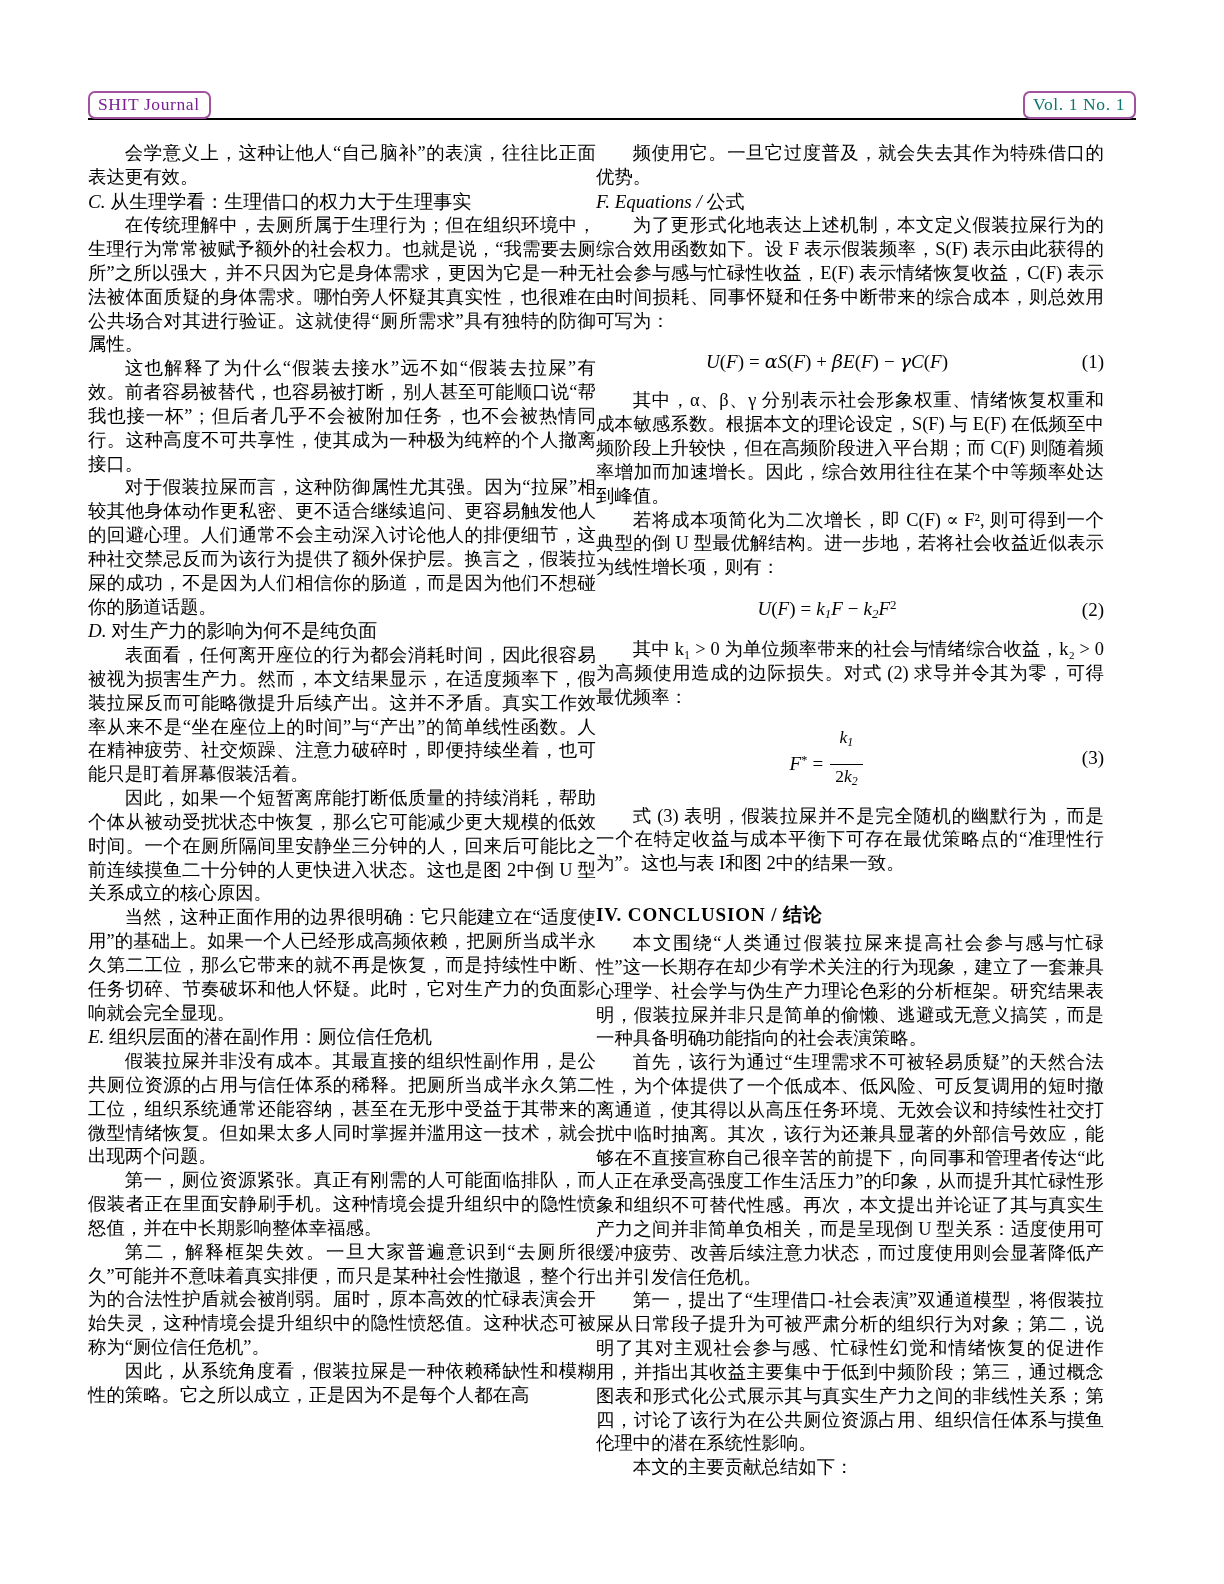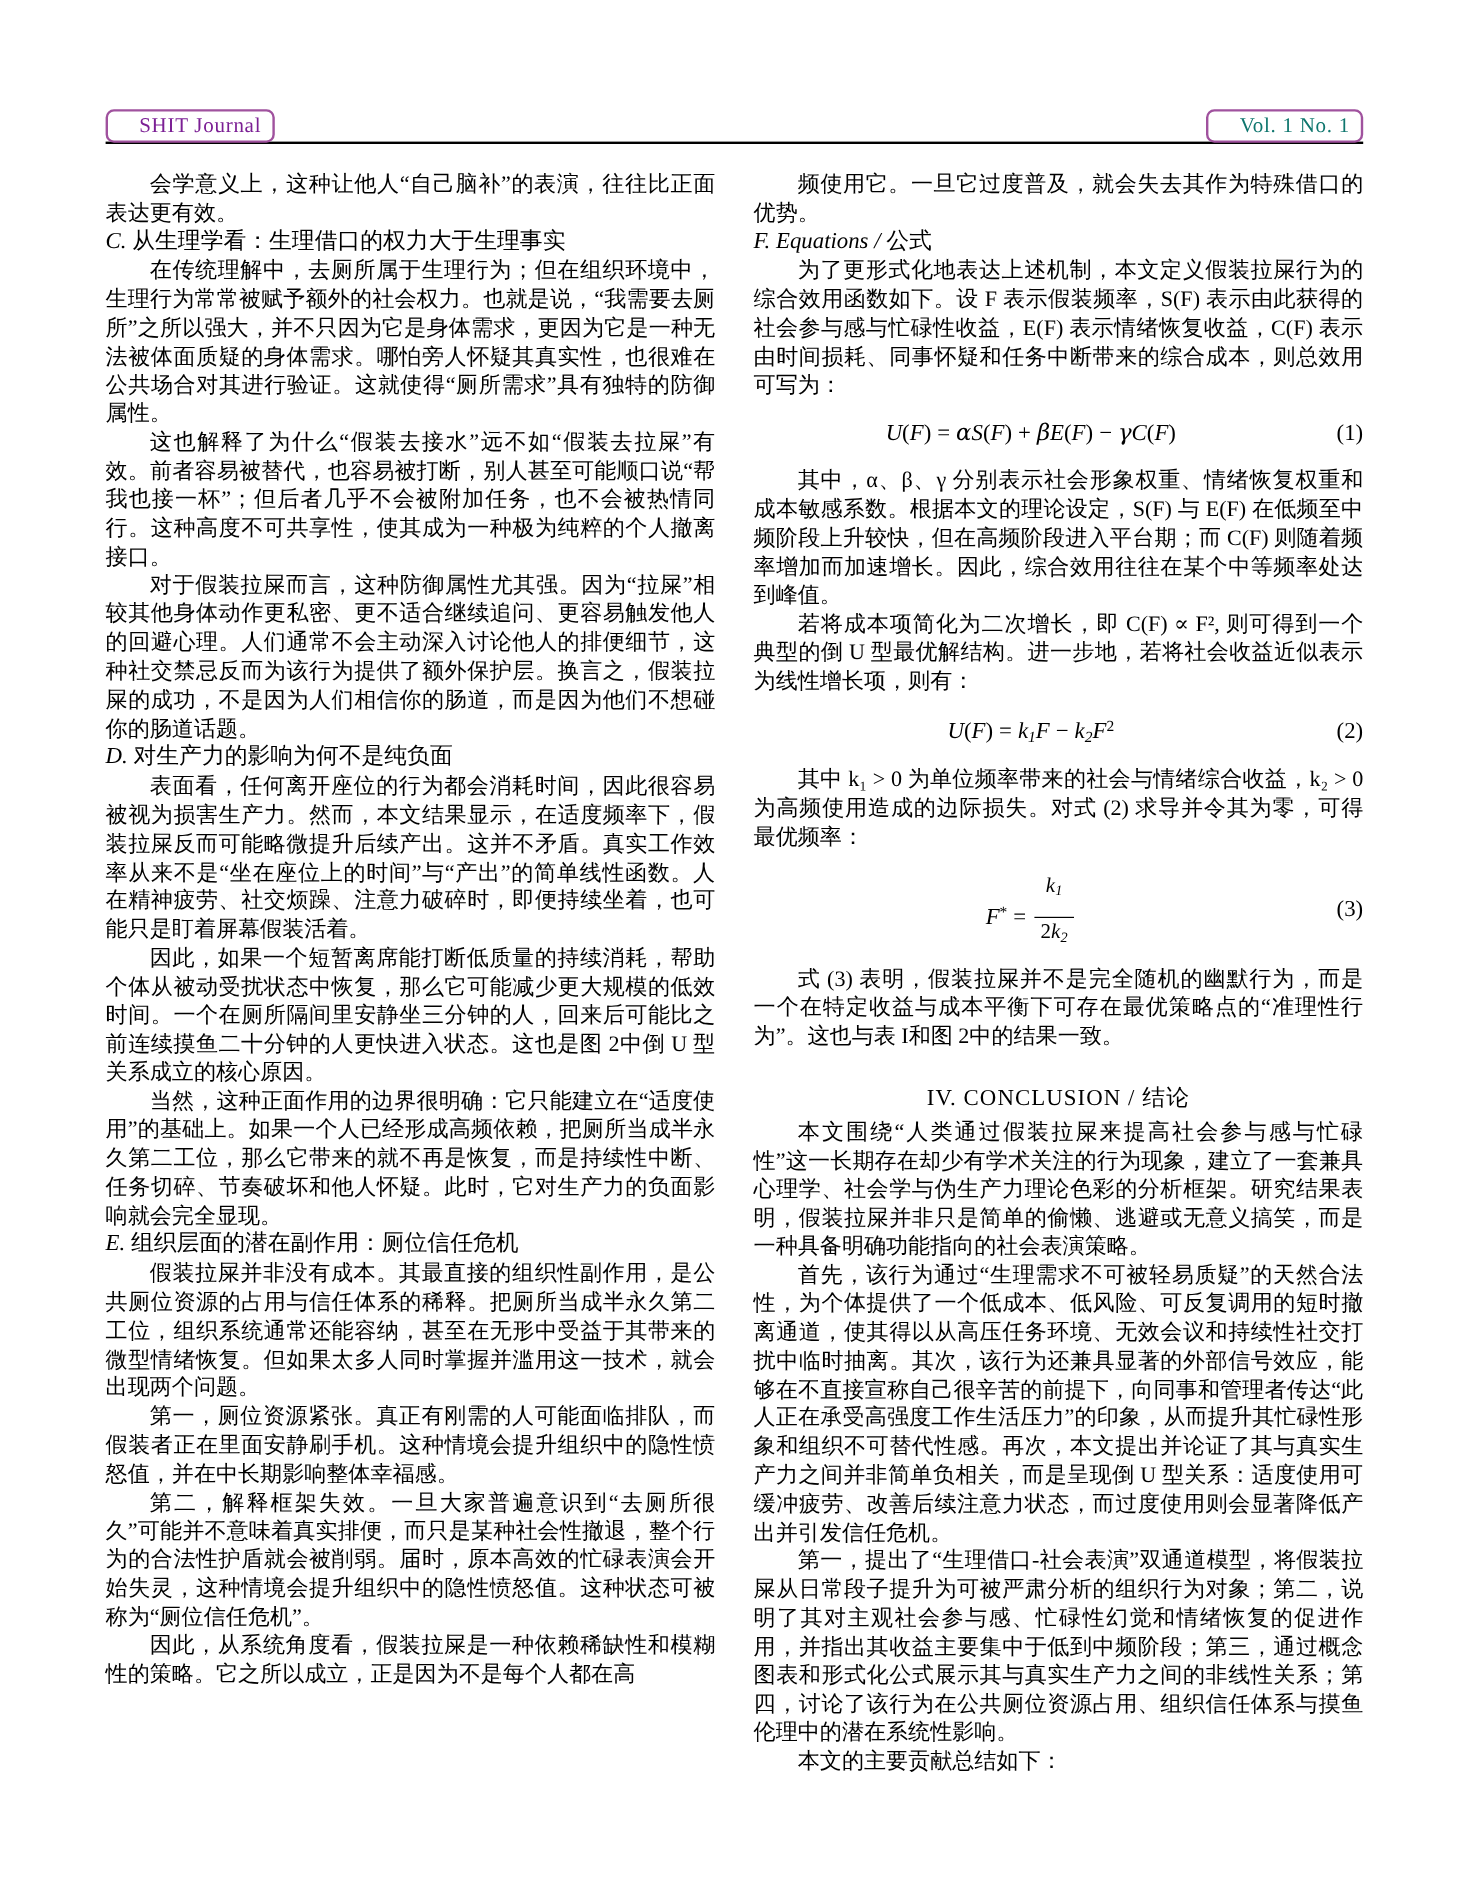--- a/index.html
+++ b/index.html
@@ -31,34 +31,33 @@
     height: 40px;
     border-bottom: 2px solid #000;
     margin-bottom: 22px;
   }
   .runhead-box {
     position: absolute;
     bottom: -1px;
     border: 2px solid #a0529e;
     border-radius: 7px;
     background: #ffffff;
-    padding: 3px 9px 4px 26px;
+    padding: 3px 9px 4px 8px;
     font-size: 17.5px;
     line-height: 1;
     color: #7b1f94;
     letter-spacing: 0.6px;
     white-space: nowrap;
   }
   .runhead-box.left  { left: 0; }
   .runhead-box.right { right: 0; }
 
   
   .cols {
     display: flex;
-    gap: 32px;
     align-items: flex-start;
   }
   .col {
     width: 508px;
     flex: 0 0 508px;
   }
 
   p.para {
     margin: 0;
     font-size: 18.4px;
@@ -84,22 +83,22 @@
     font-style: italic;
     text-align: center;
   }
 
   .gap-before { margin-top: 21px; }
   .gap-after  { margin-bottom: 7px; }
 
   h2.section {
     margin: 26px 0 4px 0;
     font-size: 19px;
-    font-weight: normal;
-    text-align: center;
+    font-weight: bold;
+    text-align: left;
     font-variant: small-caps;
     letter-spacing: 0.9px;
   }
 
   
   .eq-row {
     display: flex;
     align-items: center;
     margin: 17px 0 16px 0;
     font-size: 19px;

